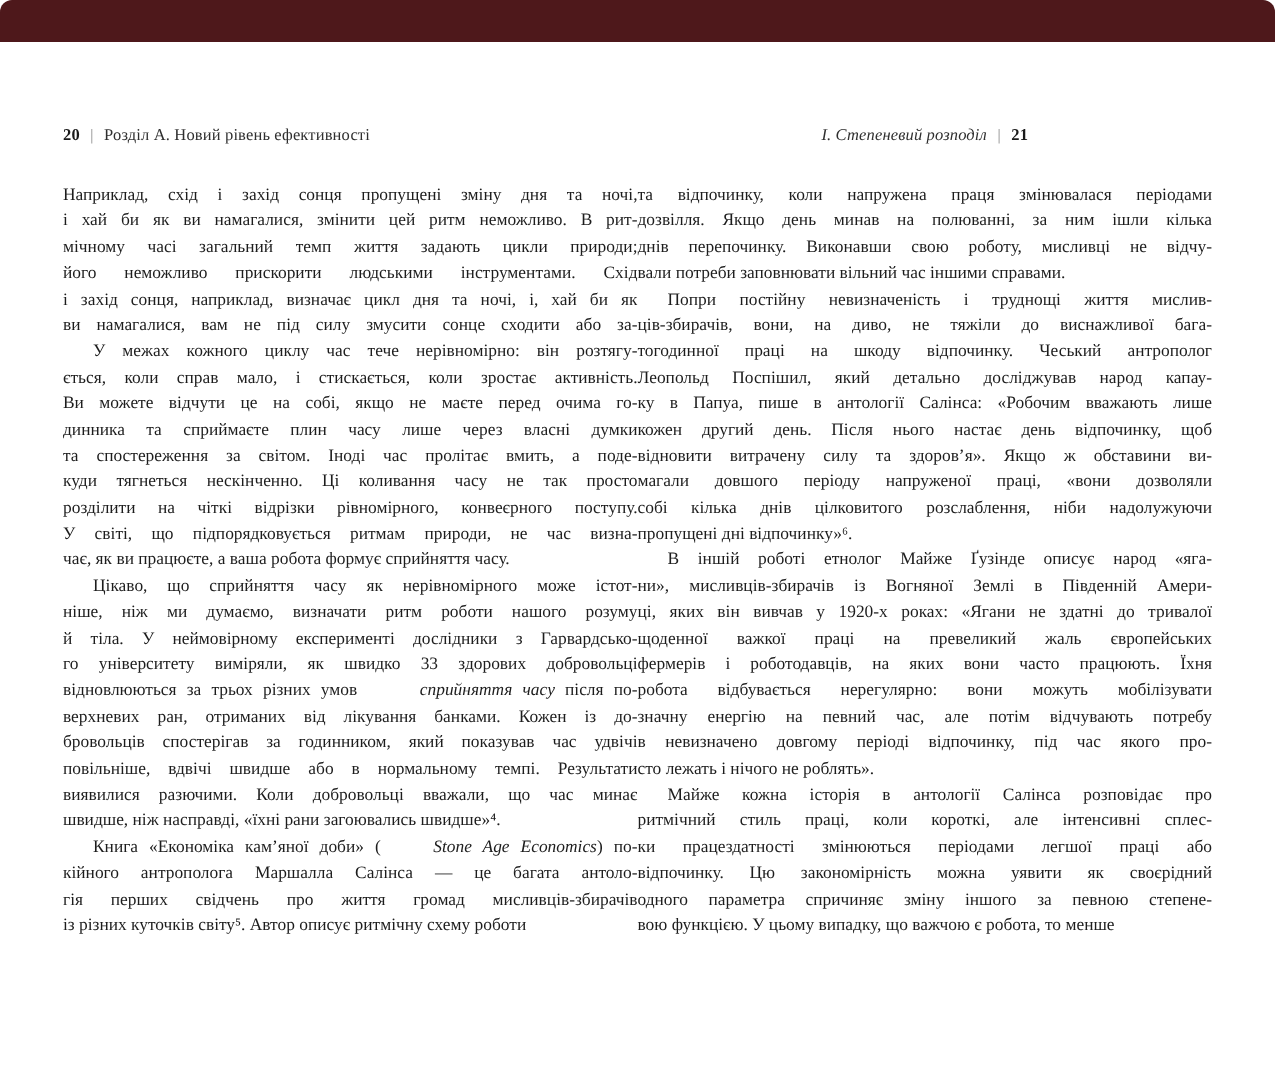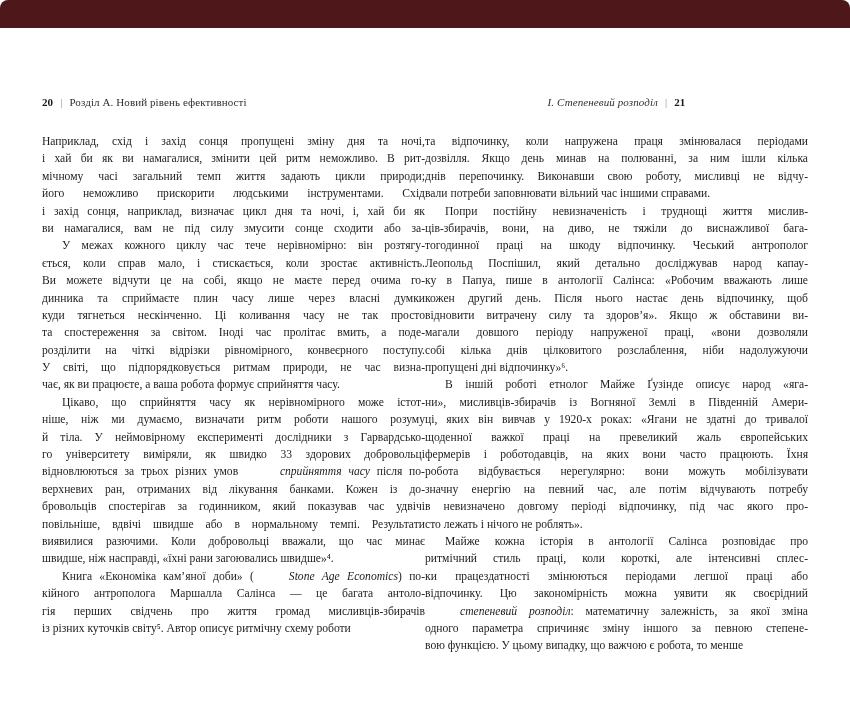--- a/index.html
+++ b/index.html
@@ -11,21 +11,21 @@
     overflow:hidden;
     position:relative;
   }
   .titlebar {
     height:28px; width:100%;
     background:#4e181b;
     border-radius:8px 8px 0 0;
   }
   .spread {
     display:flex;
-    padding:12px 42px;
+    padding:0 42px;
     box-sizing:border-box;
   }
   .page { flex:1; min-width:0; }
   .page-header {
     margin-top:56px;
     height:14px;
     display:flex;
     gap:7px;
     align-items:baseline;
     font-size:11px;
@@ -73,22 +73,22 @@
           <div class="line">мічному часі загальний темп життя задають цикли природи;</div>
           <div class="line">його неможливо прискорити людськими інструментами. Схід</div>
           <div class="line">і захід сонця, наприклад, визначає цикл дня та ночі, і, хай би як</div>
           <div class="line">ви намагалися, вам не під силу змусити сонце сходити або за-</div>
         </div>
         <div class="para">
           <div class="line indent">У межах кожного циклу час тече нерівномірно: він розтягу-</div>
           <div class="line">ється, коли справ мало, і стискається, коли зростає активність.</div>
           <div class="line">Ви можете відчути це на собі, якщо не маєте перед очима го-</div>
           <div class="line">динника та сприймаєте плин часу лише через власні думки</div>
+          <div class="line">та спостереження за світом. Іноді час пролітає вмить, а поде-</div>
           <div class="line">куди тягнеться нескінченно. Ці коливання часу не так просто</div>
-          <div class="line">та спостереження за світом. Іноді час пролітає вмить, а поде-</div>
           <div class="line">розділити на чіткі відрізки рівномірного, конвеєрного поступу.</div>
           <div class="line">У світі, що підпорядковується ритмам природи, не час визна-</div>
           <div class="line last">чає, як ви працюєте, а ваша робота формує сприйняття часу.</div>
         </div>
         <div class="para">
           <div class="line indent">Цікаво, що сприйняття часу як нерівномірного може істот-</div>
           <div class="line">ніше, ніж ми думаємо, визначати ритм роботи нашого розуму</div>
           <div class="line">й тіла. У неймовірному експерименті дослідники з Гарвардсько-</div>
           <div class="line">го університету виміряли, як швидко 33 здорових добровольці</div>
           <div class="line">відновлюються за трьох різних умов <em>сприйняття часу</em> після по-</div>
@@ -141,20 +141,19 @@
           <div class="line">робота відбувається нерегулярно: вони можуть мобілізувати</div>
           <div class="line">значну енергію на певний час, але потім відчувають потребу</div>
           <div class="line">в невизначено довгому періоді відпочинку, під час якого про-</div>
           <div class="line last">сто лежать і нічого не роблять».</div>
         </div>
         <div class="para">
           <div class="line indent">Майже кожна історія в антології Салінса розповідає про</div>
           <div class="line">ритмічний стиль праці, коли короткі, але інтенсивні сплес-</div>
           <div class="line">ки працездатності змінюються періодами легшої праці або</div>
           <div class="line">відпочинку. Цю закономірність можна уявити як своєрідний</div>
-          <div class="line"><em>степеневий розподіл</em>: математичну залежність, за якої зміна</div>
           <div class="line">одного параметра спричиняє зміну іншого за певною степене-</div>
           <div class="line last">вою функцією. У цьому випадку, що важчою є робота, то менше</div>
         </div>
       </div>
   </div>
 
 </div>
 
 </body></html>

